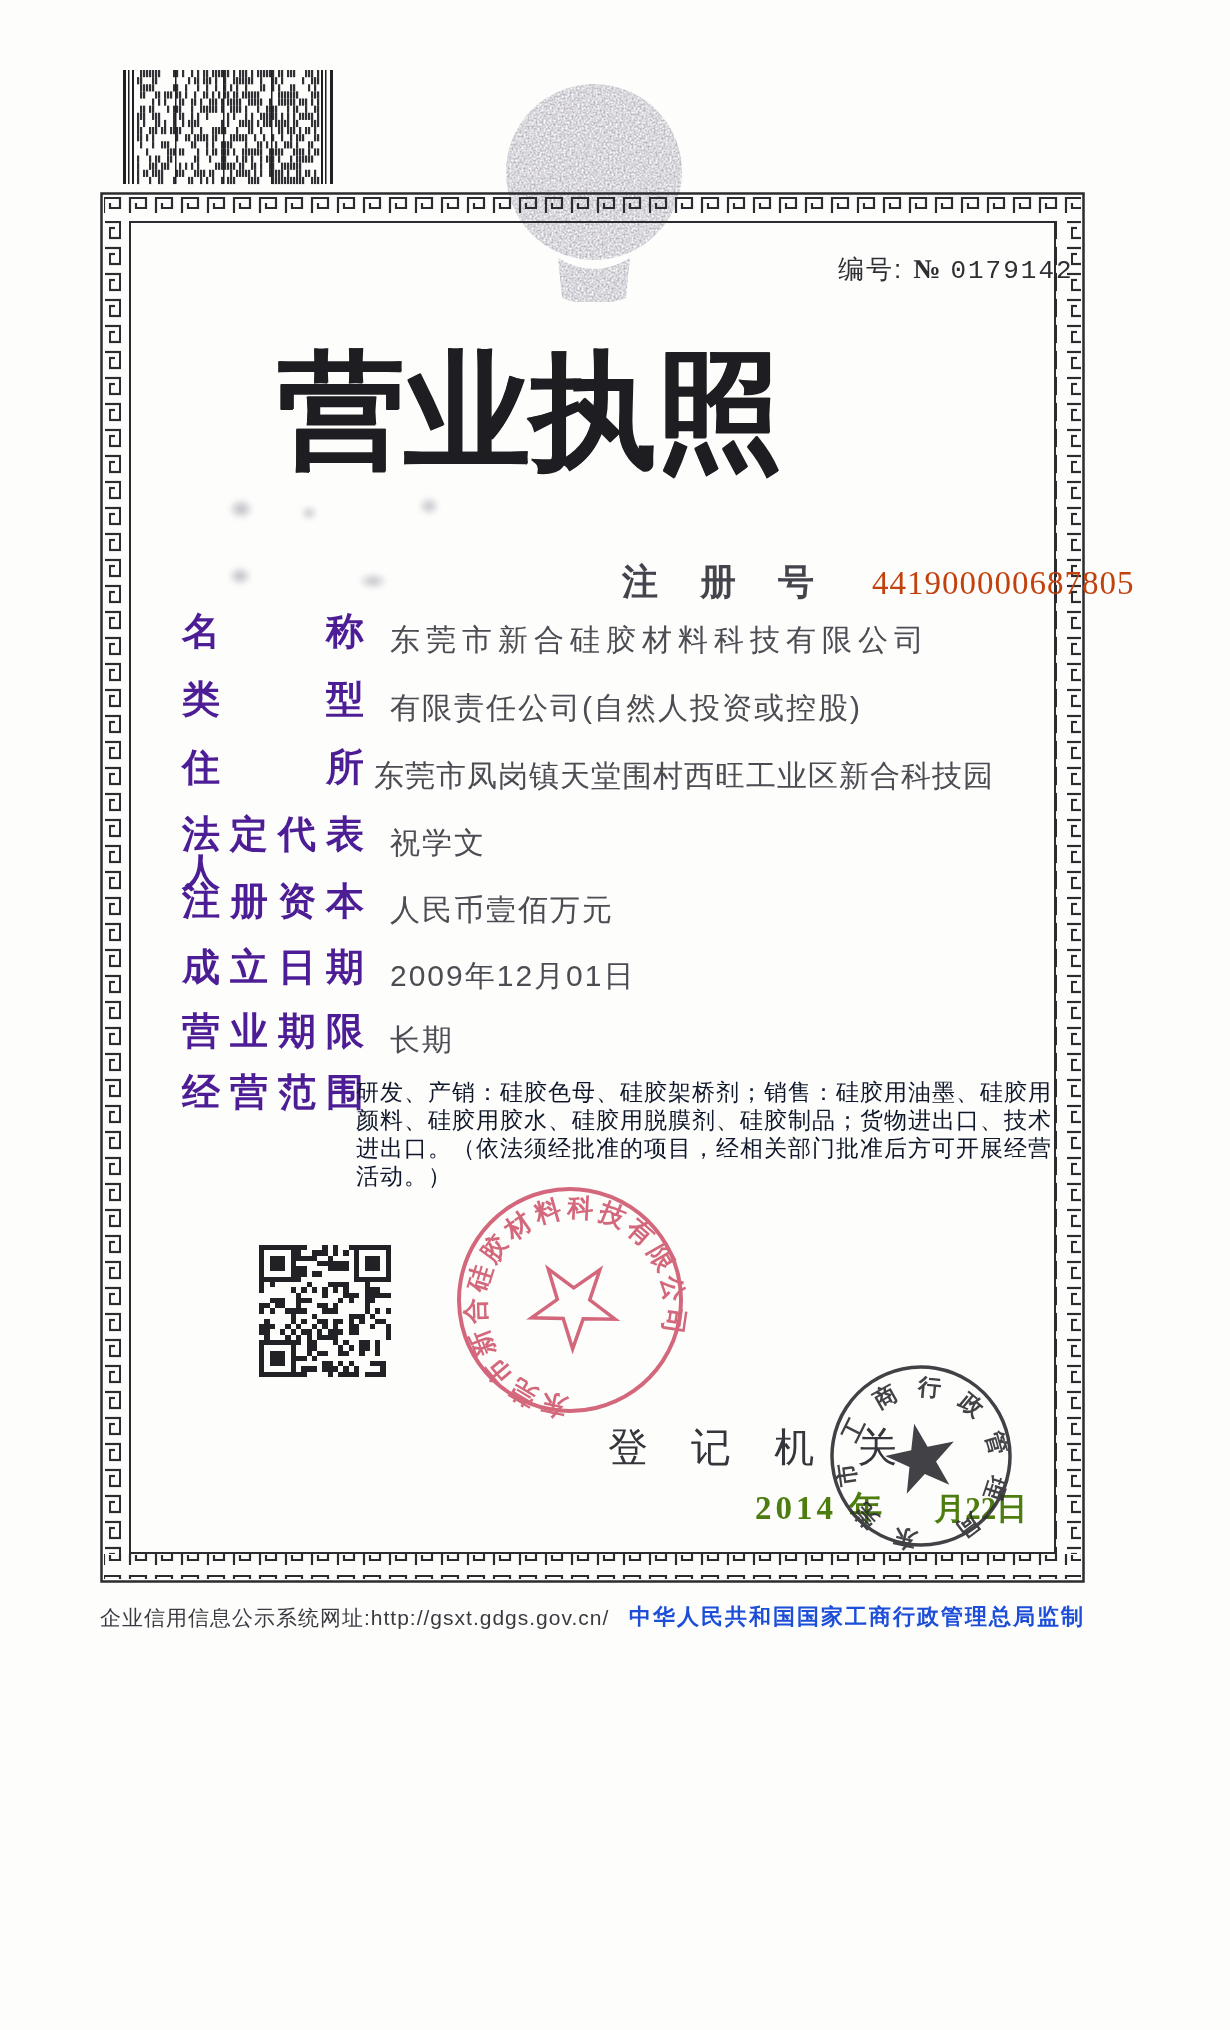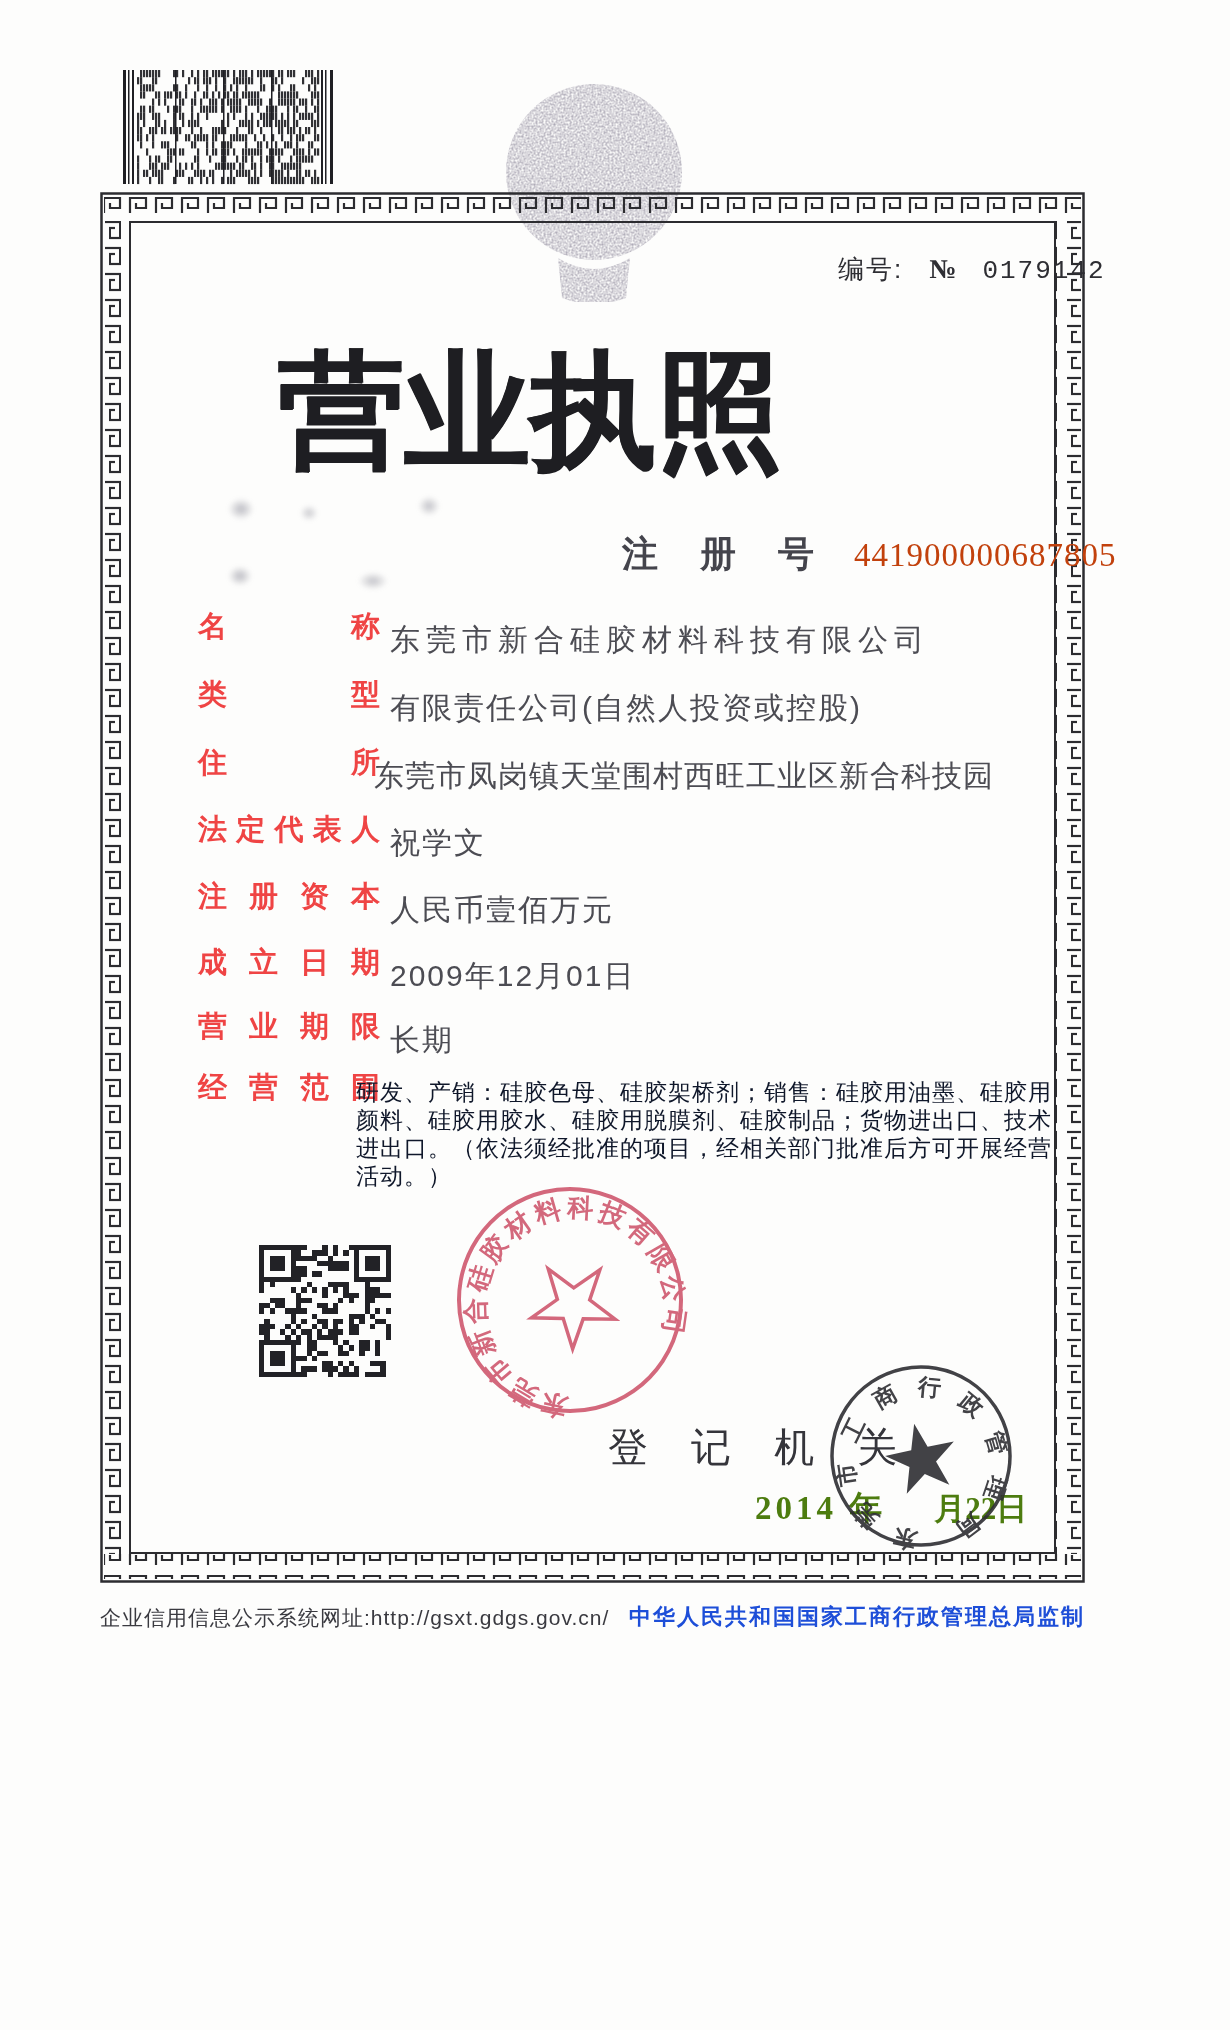--- a/index.html
+++ b/index.html
@@ -3,38 +3,38 @@
 <meta charset="utf-8">
 <style>
   html,body{margin:0;padding:0}
   body{
     width:1230px;height:2030px;position:relative;overflow:hidden;
     background:#fdfdfc;font-family:"Liberation Sans",sans-serif;color:#3e3e45;
   }
   .abs{position:absolute}
 
   
-  .serial{left:838px;top:252px;display:flex;align-items:baseline;gap:26px;color:#2e2e33}
+  .serial{left:838px;top:252px;display:flex;align-items:baseline;gap:10px;color:#2e2e33}
   .serial .lbl{font-size:26px;letter-spacing:2px}
   .serial .no{font-family:"Liberation Serif",serif;font-weight:bold;font-size:27px}
   .serial .digits{font-family:"Liberation Mono",monospace;font-size:26px;letter-spacing:2px}
 
   
   .title{left:278px;top:348px;width:458px;display:flex;justify-content:space-between;
     font-size:126px;font-weight:900;color:#1e1e22;line-height:1;
     text-shadow:1px 0 0 #1e1e22, 0 1px 0 #1e1e22;}
 
   
-  .regline{left:622px;top:530px;display:flex;align-items:baseline;gap:24px}
+  .regline{left:622px;top:558px;display:flex;align-items:baseline;gap:42px}
   .regline .lbl{font-size:36px;font-weight:bold;letter-spacing:16px;color:#44444c}
   .regline .num{font-family:"Liberation Serif",serif;font-size:33px;color:#c2410c;letter-spacing:1px}
 
   
-  .flabel{position:absolute;left:198px;width:182px;font-size:29px;font-weight:bold;
-    color:#ef4444;text-align:justify;text-align-last:justify;line-height:1}
+  .flabel{position:absolute;left:182px;width:182px;font-size:38px;font-weight:bold;
+    color:#4c1d95;text-align:justify;text-align-last:justify;line-height:1}
   .fvalue{position:absolute;left:390px;font-size:30px;color:#4c4c53;letter-spacing:2px;white-space:nowrap}
   .fpara{position:absolute;left:356px;width:706px;font-size:23px;line-height:28px;
     color:#0f172a;letter-spacing:1px;white-space:normal}
 
   .registrar{left:608px;top:1420px;font-size:40px;font-weight:normal;letter-spacing:16px;color:#35353b}
   .dateline{left:755px;top:1486px;display:flex;align-items:baseline;color:#4d7c0f}
   .dateline .yr{font-family:"Liberation Serif",serif;font-size:33px;font-weight:bold;letter-spacing:4px}
   .dateline .mo{font-size:31px;font-weight:bold;margin-left:48px}
   .dateline .dy{font-family:"Liberation Serif",serif;font-size:31px;font-weight:bold;margin-left:0}
 

